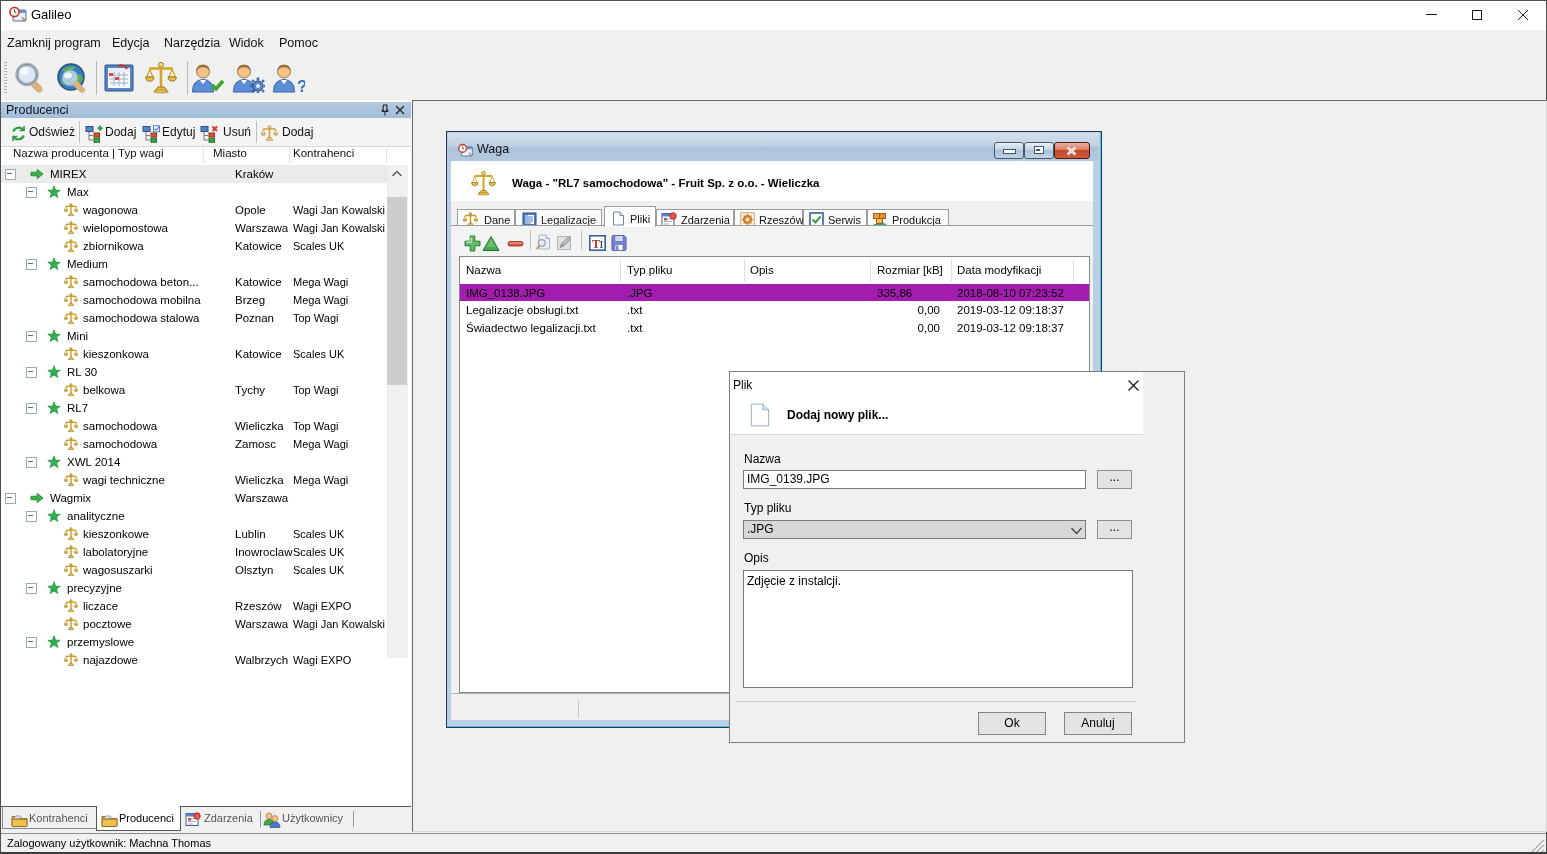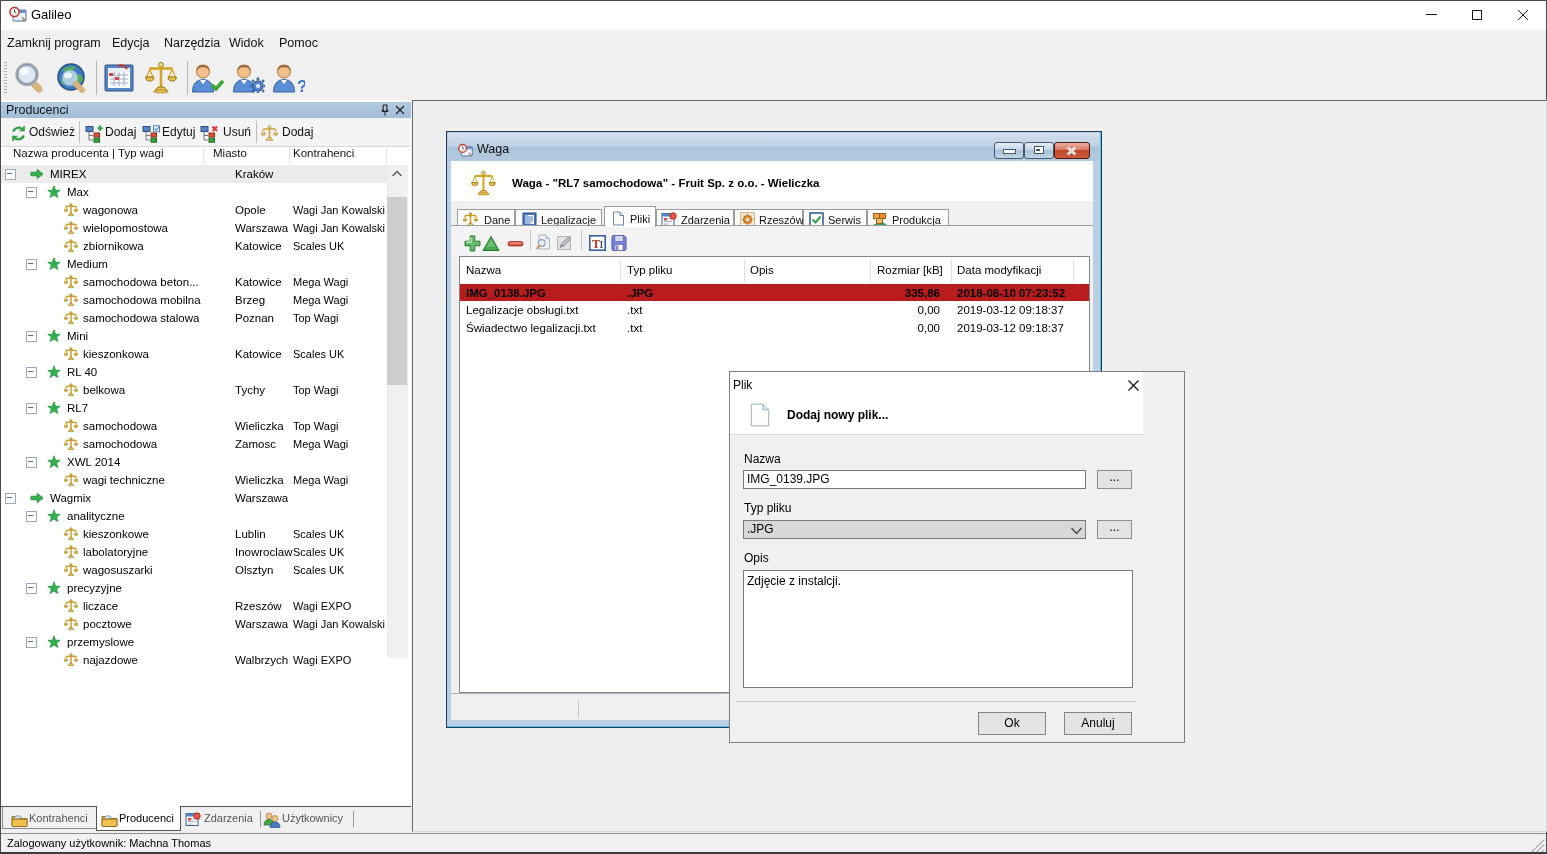--- a/index.html
+++ b/index.html
@@ -350,21 +350,21 @@
         </svg>
         <span class="lbl" style="left:82px">kieszonkowa</span>
         <span class="city">Katowice</span>
         <span class="kon">Scales UK</span>
       </div>
       <div class="trow" style="top:199px">
         <div class="exp" style="left:25px"></div>
         <svg class="abs" style="left:46px;top:2px" width="14" height="14" viewBox="0 0 14 14">
           <path d="M7 0.8 L8.6 5.2 13.2 5.3 9.6 8.1 10.9 12.6 7 10 3.1 12.6 4.4 8.1 0.8 5.3 5.4 5.2 Z" fill="#2eb14c" stroke="#1d8a38" stroke-width="0.7"></path>
         </svg>
-        <span class="lbl" style="left:66px">RL 40</span>
+        <span class="lbl" style="left:66px">RL 30</span>
       </div>
       <div class="trow" style="top:217px">
         <svg class="abs" style="left:63px;top:2px" width="14" height="14" viewBox="0 0 14 14">
           <circle cx="7" cy="1.9" r="1.2" fill="#f0cf7a" stroke="#9a7410" stroke-width="0.7"></circle>
           <path d="M7 2.5 V10.8" stroke="#c89a1e" stroke-width="1.4"></path>
           <path d="M1.9 3.3 H12.1" stroke="#c89a1e" stroke-width="1.3"></path>
           <path d="M1.9 3.6 L0.5 7 H3.3 Z" fill="none" stroke="#c89a1e" stroke-width="0.7"></path>
           <path d="M0.2 7 H3.6 A1.7 1.7 0 0 1 0.2 7 Z" fill="#e8bf52" stroke="#9a7410" stroke-width="0.5"></path>
           <path d="M12.1 3.6 L10.7 7 H13.5 Z" fill="none" stroke="#c89a1e" stroke-width="0.7"></path>
           <path d="M10.4 7 H13.8 A1.7 1.7 0 0 1 10.4 7 Z" fill="#e8bf52" stroke="#9a7410" stroke-width="0.5"></path>
@@ -761,24 +761,24 @@
         <span class="abs" style="left:6px;top:7px">Nazwa</span>
         <span class="abs" style="left:167px;top:7px">Typ pliku</span>
         <span class="abs" style="left:290px;top:7px">Opis</span>
         <span class="abs" style="left:417px;top:7px">Rozmiar [kB]</span>
         <span class="abs" style="left:497px;top:7px">Data modyfikacji</span>
         <div class="wcol" style="left:160px"></div>
         <div class="wcol" style="left:284px"></div>
         <div class="wcol" style="left:410px"></div>
         <div class="wcol" style="left:491px"></div>
         <div class="wcol" style="left:613px"></div>
-        <div class="abs" style="left:0;top:26.5px;width:629px;height:17.5px;background:#b91c1c;font-weight:bold;">
+        <div class="abs" style="left:0;top:26.5px;width:629px;height:17.5px;background:#a21caf;">
           <span class="abs" style="left:6px;top:3px">IMG_0138.JPG</span>
           <span class="abs" style="left:167px;top:3px">.JPG</span>
-          <span class="abs" style="left:417px;top:3px;width:63px;text-align:right">335,86</span>
+          <span class="abs" style="left:417px;top:3px;width:63px;text-align:left">335,86</span>
           <span class="abs" style="left:497px;top:3px">2018-08-10 07:23:52</span>
         </div>
         <div class="abs" style="left:0;top:44.0px;width:629px;height:17.5px;">
           <span class="abs" style="left:6px;top:3px">Legalizacje obsługi.txt</span>
           <span class="abs" style="left:167px;top:3px">.txt</span>
           <span class="abs" style="left:417px;top:3px;width:63px;text-align:right">0,00</span>
           <span class="abs" style="left:497px;top:3px">2019-03-12 09:18:37</span>
         </div>
         <div class="abs" style="left:0;top:61.5px;width:629px;height:17.5px;">
           <span class="abs" style="left:6px;top:3px">Świadectwo legalizacji.txt</span>

